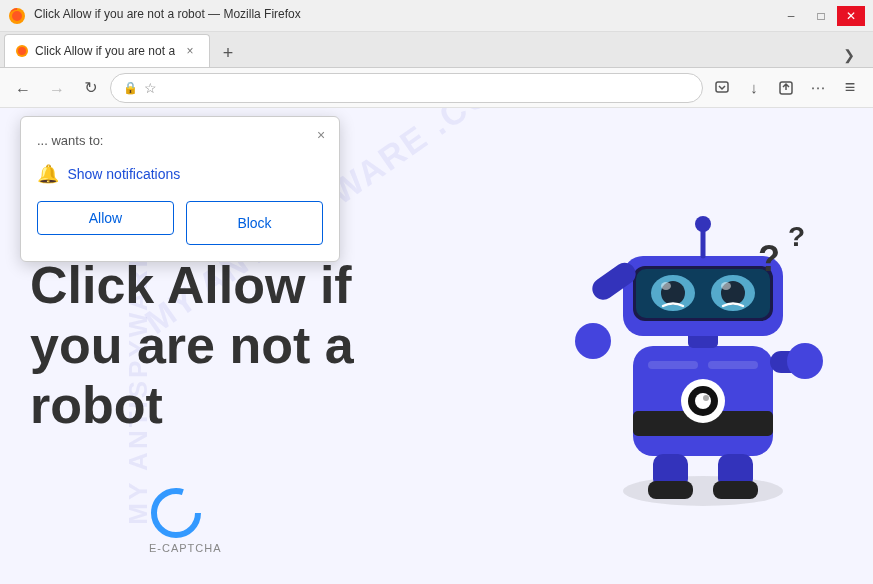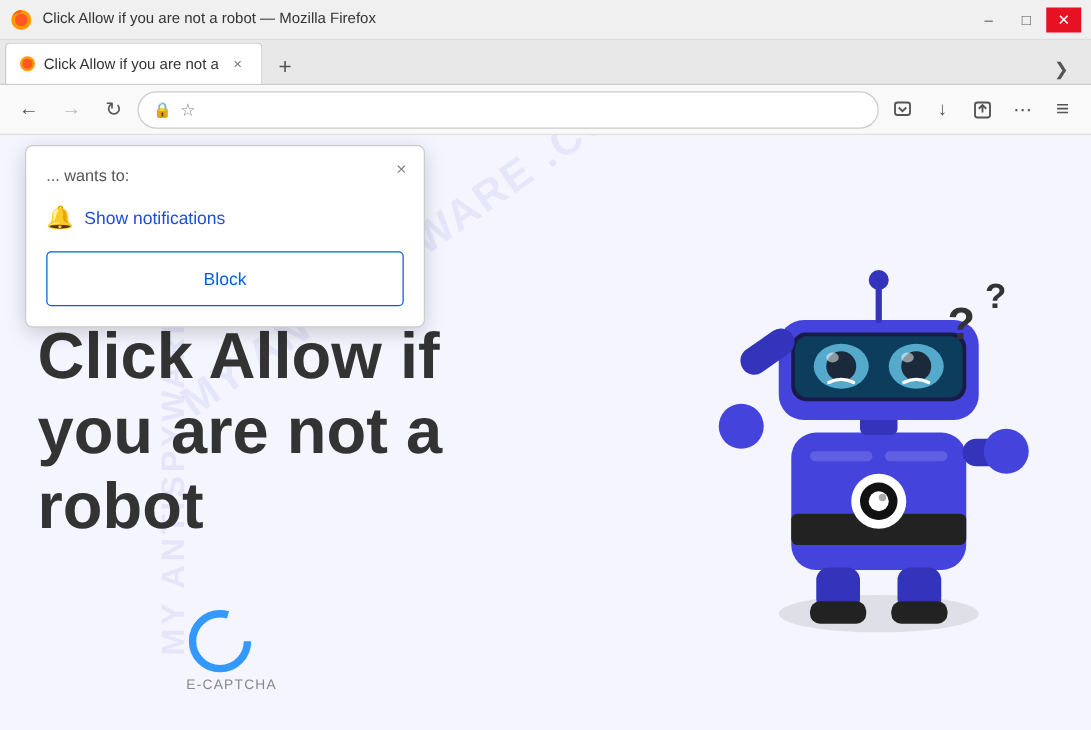--- a/index.html
+++ b/index.html
@@ -367,17 +367,18 @@
   </div>
 
   <div class="notification-popup">
     <button class="popup-close">×</button>
     <div class="popup-wants">... wants to:</div>
     <div class="popup-notification-row">
       <span class="bell-icon">🔔</span>
       <span class="popup-notification-text">Show notifications</span>
     </div>
     <div class="popup-buttons">
+      <button class="popup-btn-allow">Allow</button>
       <button class="popup-btn-block">Block</button>
     </div>
   </div>
 
 </div>
 
 </body></html>

